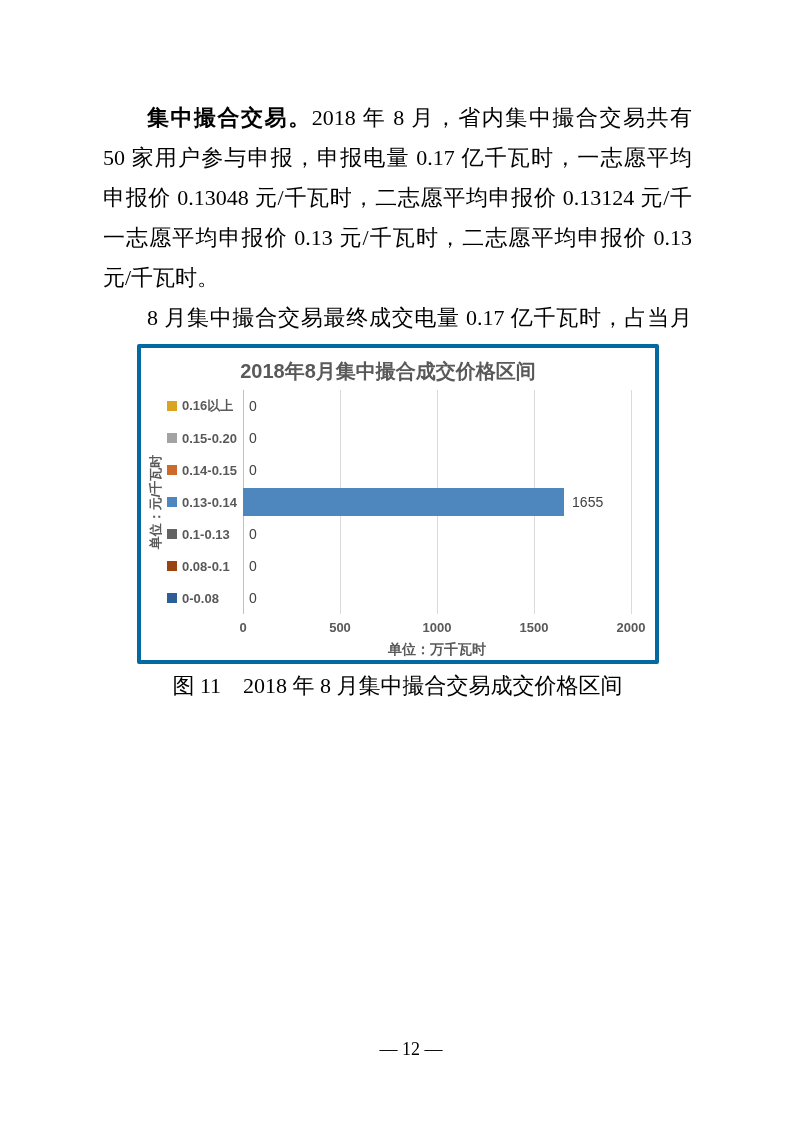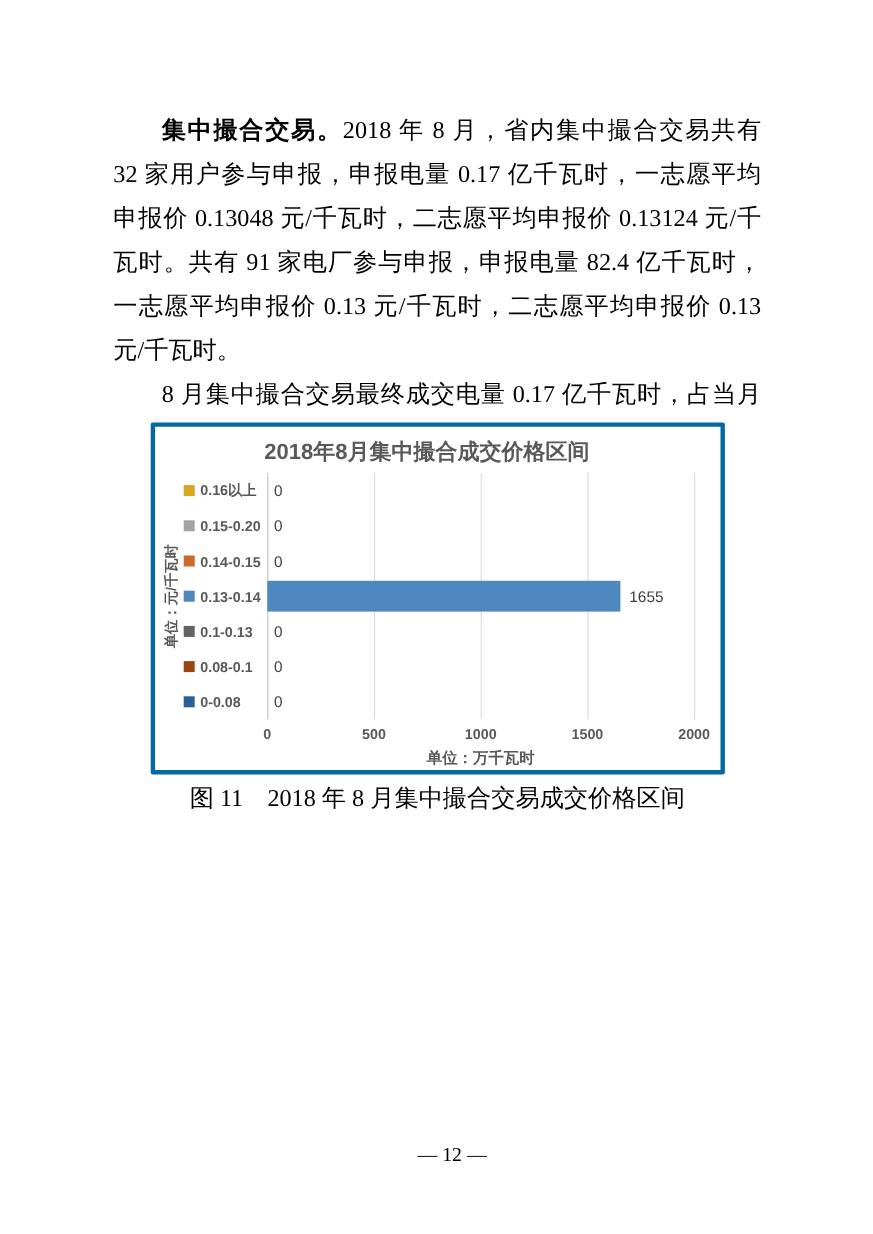--- a/index.html
+++ b/index.html
@@ -64,23 +64,22 @@
   }
 </style>
 </head>
 <body>
 
 <div class="page">
   <div class="content">
 
     <div class="paragraph">
         <div class="line just indent"><span class="bold">集中撮合交易。</span>2018 年 8 月，省内集中撮合交易共有</div>
-        <div class="line just">32 家用户参与申报，申报电量 0.17 亿千瓦时，一志愿平均</div>
+        <div class="line just">50 家用户参与申报，申报电量 0.17 亿千瓦时，一志愿平均</div>
         <div class="line just">申报价 0.13048 元/千瓦时，二志愿平均申报价 0.13124 元/千</div>
-        <div class="line just">瓦时。共有 91 家电厂参与申报，申报电量 82.4 亿千瓦时，</div>
         <div class="line just">一志愿平均申报价 0.13 元/千瓦时，二志愿平均申报价 0.13</div>
         <div class="line">元/千瓦时。</div>
       </div>
 
     <div class="paragraph">
         <div class="line just indent">8 月集中撮合交易最终成交电量 0.17 亿千瓦时，占当月</div>
       </div>
 
     <figure class="chart" style="margin-block:0; margin-inline:0; margin:6px 0 0 34px;">
       <div class="chart-title">2018年8月集中撮合成交价格区间</div>

